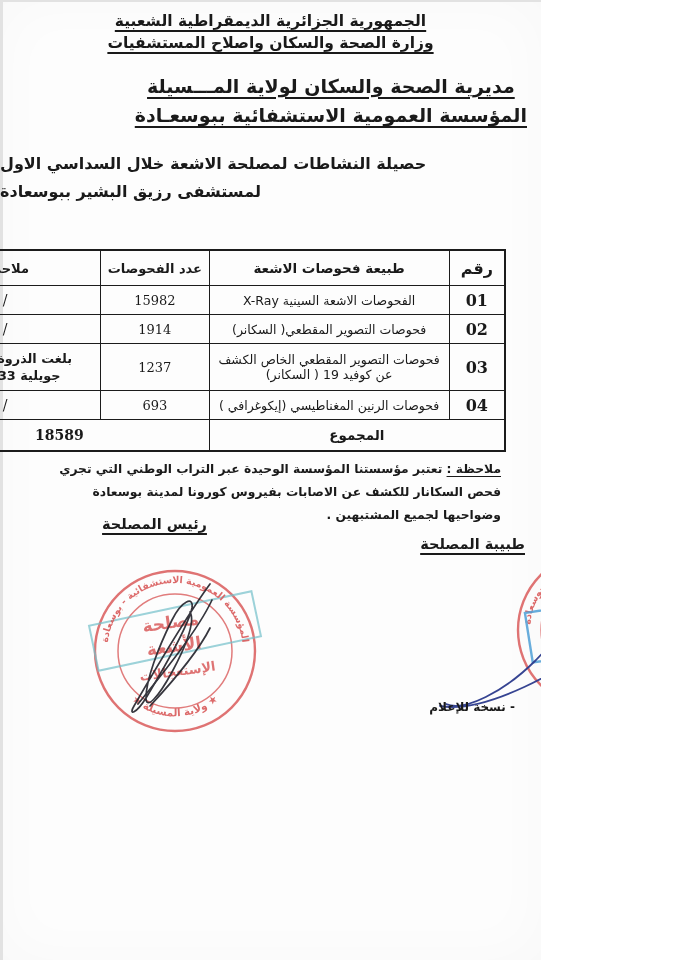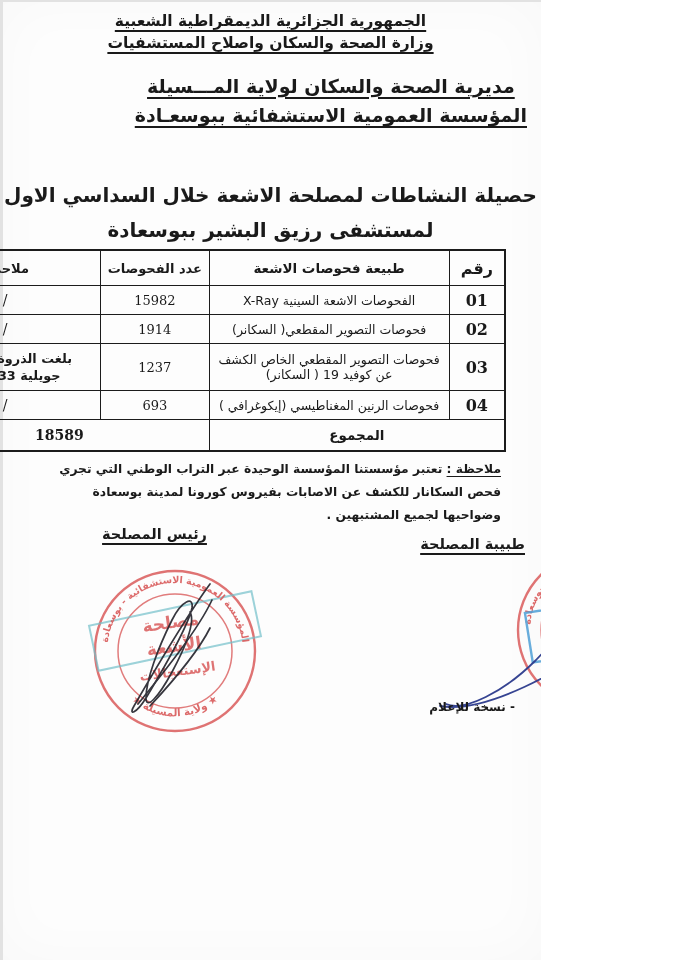--- a/index.html
+++ b/index.html
@@ -11,21 +11,21 @@
     font-family:"DejaVu Sans", sans-serif;
     color:#1a1a1a;
     box-shadow: inset 3px 2px 0 #e2e2e2, inset 0 0 60px rgba(0,0,0,0.025);
   }
   .u{text-decoration:underline;text-underline-offset:4px;text-decoration-thickness:1.5px;}
   
   .hdr{position:absolute;top:10px;left:0;right:0;text-align:center;font-weight:bold;font-size:15.5px;line-height:1.45;direction:rtl;}
   
   .sub{position:absolute;top:72px;right:14px;text-align:center;font-weight:bold;font-size:19px;line-height:1.55;direction:rtl;}
   
-  .title{position:absolute;top:150px;left:0;right:0;text-align:center;font-weight:bold;font-size:20px;line-height:1.75;direction:rtl;margin-top:28px;}
+  .title{position:absolute;top:150px;left:0;right:0;text-align:left;font-weight:bold;font-size:16px;line-height:1.75;direction:rtl;}
   
   table.rpt{
     position:absolute;top:249px;right:35px;
     width:598px;border-collapse:collapse;direction:rtl;
     font-size:12.5px;
   }
   table.rpt td,table.rpt th{border:1.5px solid #1c1c1c;padding:2px 6px;text-align:center;vertical-align:middle;}
   table.rpt{border:2.5px solid #1c1c1c;}
   th.c-num{width:44px;font-size:16px;}
   th.c-nature{width:252px;font-size:13.5px;}
@@ -39,21 +39,21 @@
   tr.hrow th{height:30px;}
   tr.brow td{height:24px;}
   tr.brow3 td{height:42px;}
   td.total-lbl{font-weight:bold;font-size:13.5px;height:26px;}
   td.total-val{font-family:"DejaVu Serif",serif;font-weight:bold;font-size:14px;}
   
   .remark{position:absolute;top:446px;right:40px;left:34px;direction:rtl;text-align:right;font-weight:bold;font-size:12.3px;line-height:1.85;}
   .remark .lbl{text-decoration:underline;text-underline-offset:3px;}
   
   .date-blk{position:absolute;top:508px;left:52px;width:205px;text-align:center;direction:rtl;font-weight:bold;font-size:14.5px;line-height:1.6;}
-  .date-blk .role{display:inline-block;margin-top:15px;}
+  .date-blk .role{display:inline-block;margin-top:5px;}
   .role-right{position:absolute;top:536px;right:16px;direction:rtl;font-weight:bold;font-size:14.5px;}
   .footnote{position:absolute;top:700px;right:26px;direction:rtl;font-weight:bold;font-size:12px;}
   
   .stamp-left{position:absolute;left:80px;top:556px;}
   .stamp-right{position:absolute;left:424px;top:538px;}
   svg text{font-family:"DejaVu Sans",sans-serif;}
 </style>
 </head>
 <body>
 

